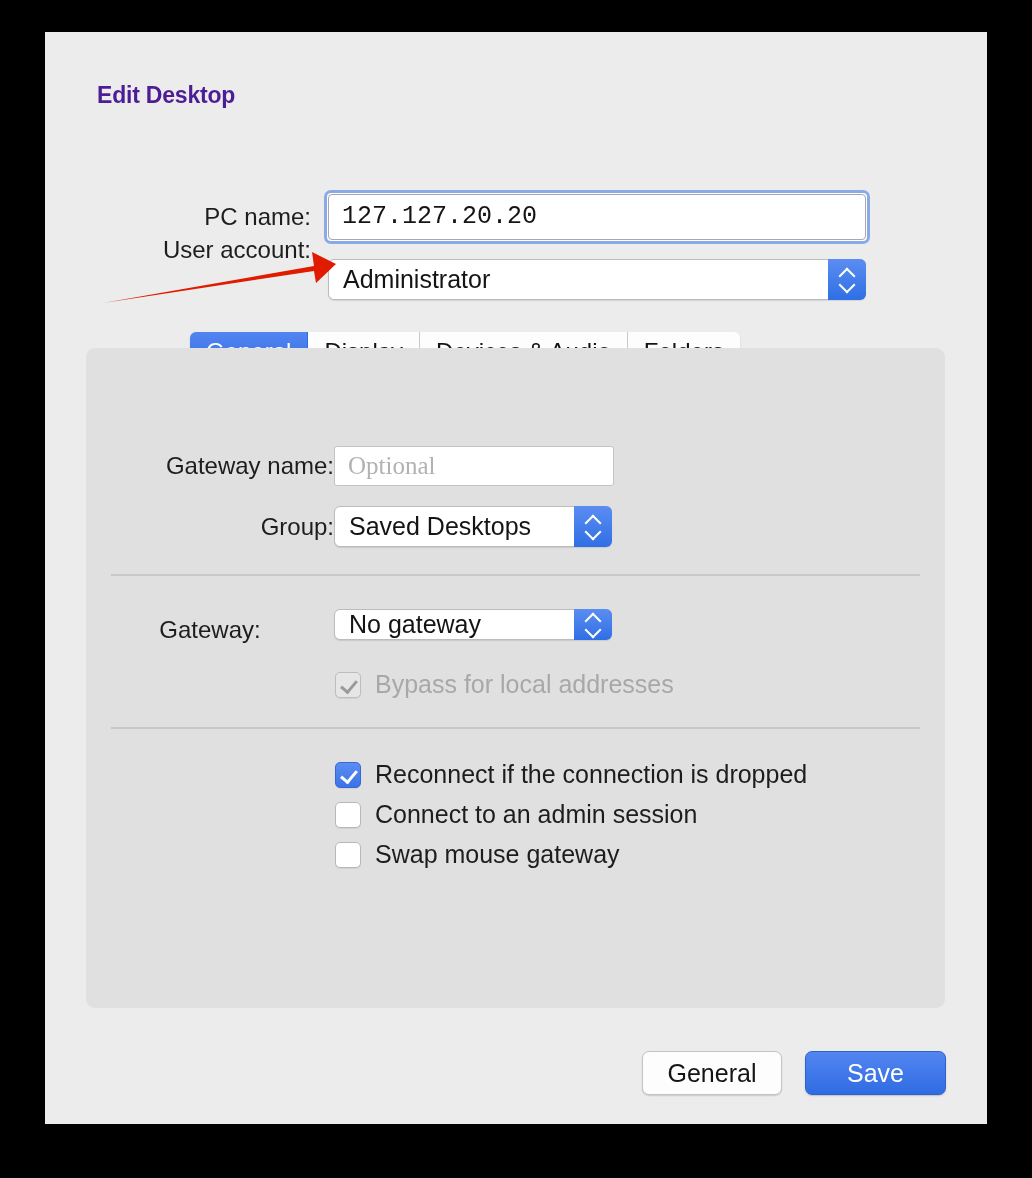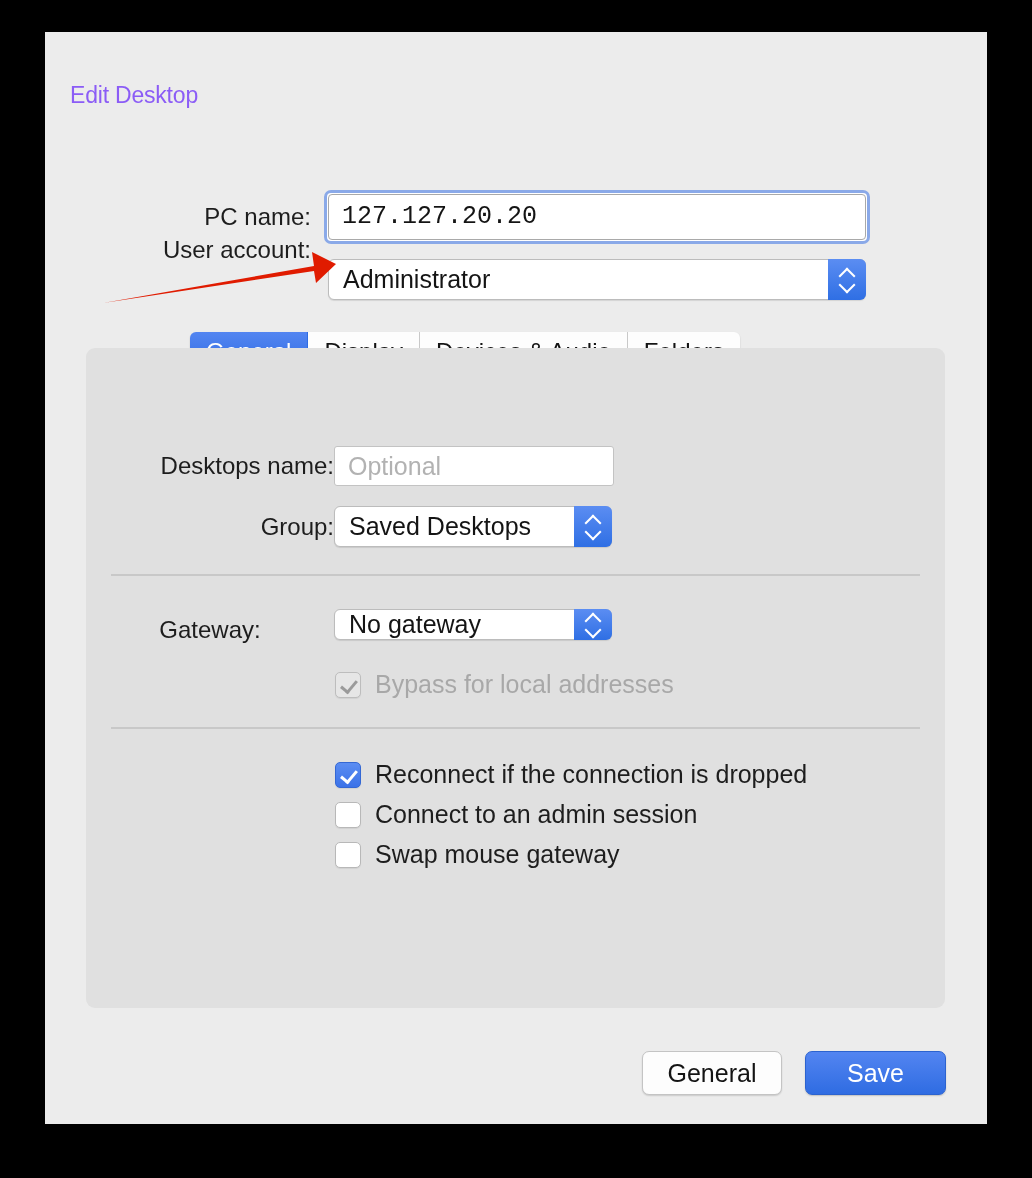--- a/index.html
+++ b/index.html
@@ -22,25 +22,25 @@
     left: 45px;
     top: 32px;
     width: 942px;
     height: 1092px;
     background: #ececec;
     overflow: hidden;
   }
 
   #dialog-title {
     position: absolute;
-    left: 25px;
+    left: 52px;
     top: 50px;
     font-size: 23px;
-    font-weight: normal;
-    color: #8b5cf6;
+    font-weight: bold;
+    color: #4c1d95;
     letter-spacing: -0.2px;
   }
 
   
   .top-row {
     position: absolute;
     left: 0;
     width: 942px;
     height: 46px;
   }
@@ -215,20 +215,21 @@
   .textfield .tf-ph {
     position: absolute;
     left: 13px;
     top: 0;
     bottom: 0;
     display: flex;
     align-items: center;
     font-size: 25px;
     color: #b2b2b2;
     white-space: nowrap;
+    font-family: Liberation Serif, serif;
   }
 
   .separator {
     position: absolute;
     height: 2px;
     background: #c8c8c8;
   }
 
   
   .cb-row {
@@ -344,21 +345,21 @@
   <div id="tabbar">
     <div class="tab active">General</div>
     <div class="tab">Display</div>
     <div class="tab">Devices &amp; Audio</div>
     <div class="tab">Folders</div>
   </div>
 
   <div id="panel">
 
     <div class="panel-row" style="top:98px;">
-      <div class="row-label" style="top:0; line-height:40px;">Desktops name:</div>
+      <div class="row-label" style="top:0; line-height:40px;">Gateway name:</div>
       <div class="textfield" style="left:248px; top:0; width:280px; height:40px;">
         <div class="tf-ph">Optional</div>
       </div>
     </div>
 
     <div class="panel-row" style="top:158px;">
       <div class="row-label" style="top:0; line-height:41px;">Group:</div>
       <div class="popup" style="left:248px; top:0; width:278px; height:41px;">
         <div class="popup-text">Saved Desktops</div>
         <div class="stepper">

